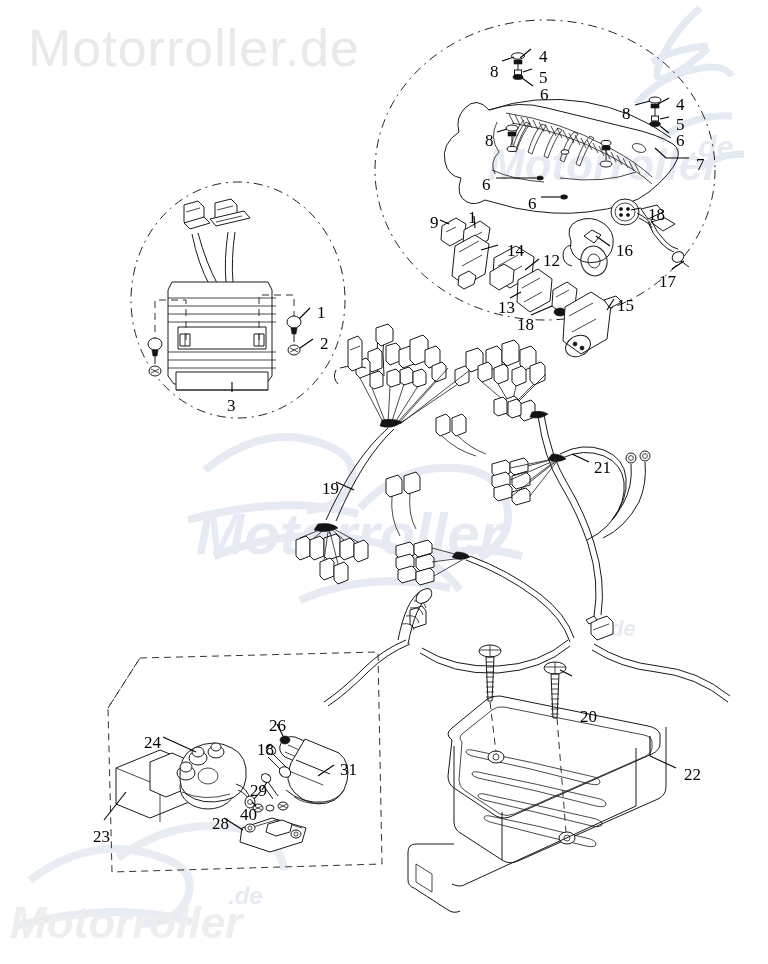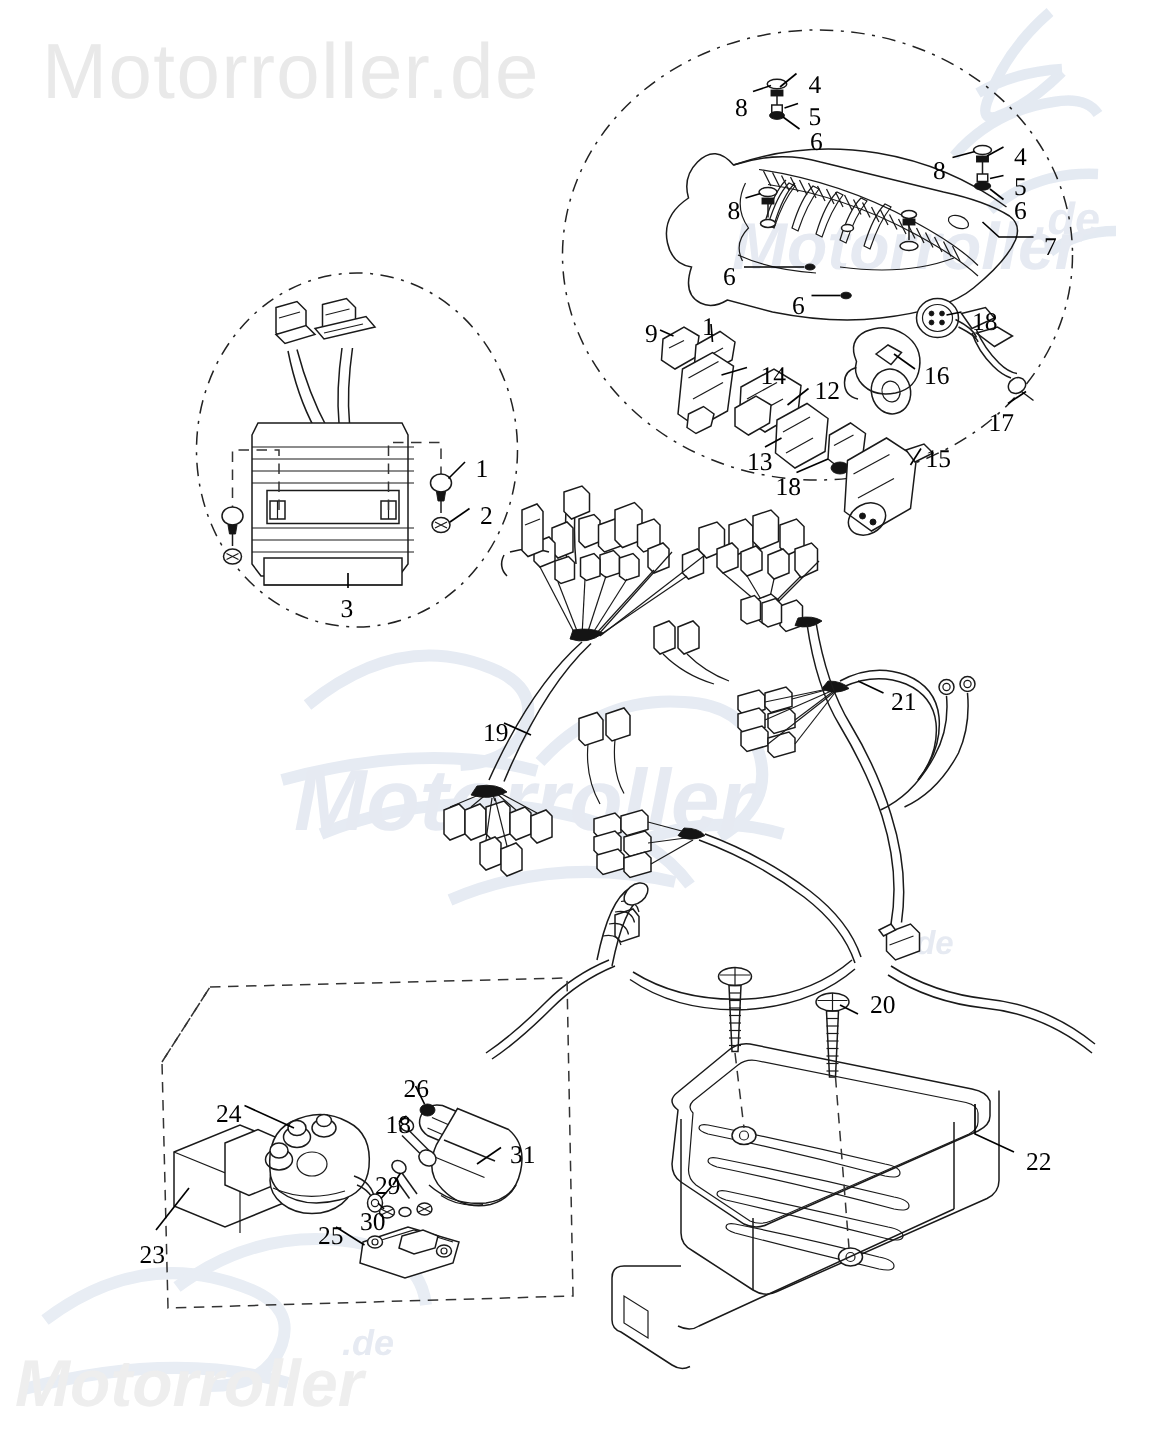--- a/index.html
+++ b/index.html
@@ -622,26 +622,26 @@
     <span class="lbl" style="left:468px;top:208px">1</span>
     <span class="lbl" style="left:507px;top:241px">14</span>
     <span class="lbl" style="left:543px;top:251px">12</span>
     <span class="lbl" style="left:498px;top:298px">13</span>
     <span class="lbl" style="left:517px;top:315px">18</span>
     <span class="lbl" style="left:617px;top:296px">15</span>
     <span class="lbl" style="left:616px;top:241px">16</span>
     <span class="lbl" style="left:659px;top:272px">17</span>
     <span class="lbl" style="left:648px;top:205px">18</span>
     <span class="lbl" style="left:322px;top:479px">19</span>
-    <span class="lbl" style="left:580px;top:660px">20</span>
+    <span class="lbl" style="left:580px;top:707px">20</span>
     <span class="lbl" style="left:594px;top:458px">21</span>
     <span class="lbl" style="left:684px;top:765px">22</span>
     <span class="lbl" style="left:93px;top:827px">23</span>
     <span class="lbl" style="left:144px;top:733px">24</span>
     <span class="lbl" style="left:340px;top:760px">31</span>
     <span class="lbl" style="left:269px;top:716px">26</span>
     <span class="lbl" style="left:257px;top:740px">18</span>
-    <span class="lbl" style="left:212px;top:814px">25</span>
+    <span class="lbl" style="left:212px;top:814px">28</span>
     <span class="lbl" style="left:250px;top:781px">29</span>
-    <span class="lbl" style="left:240px;top:805px">30</span>
+    <span class="lbl" style="left:240px;top:805px">40</span>
   </div>
 
 </div>
 
 </body></html>

